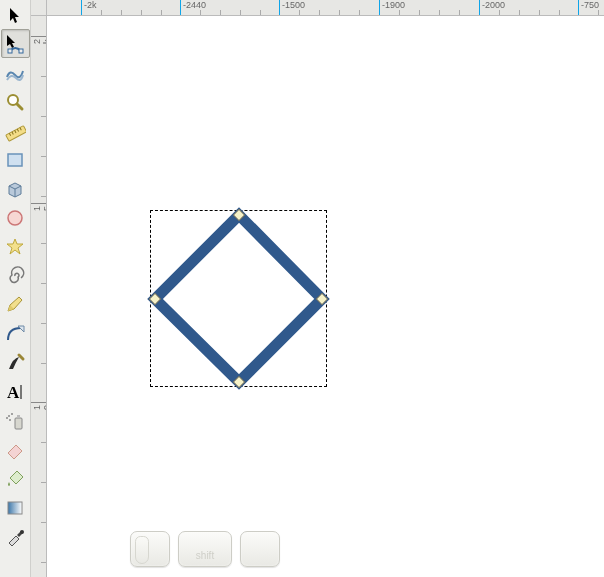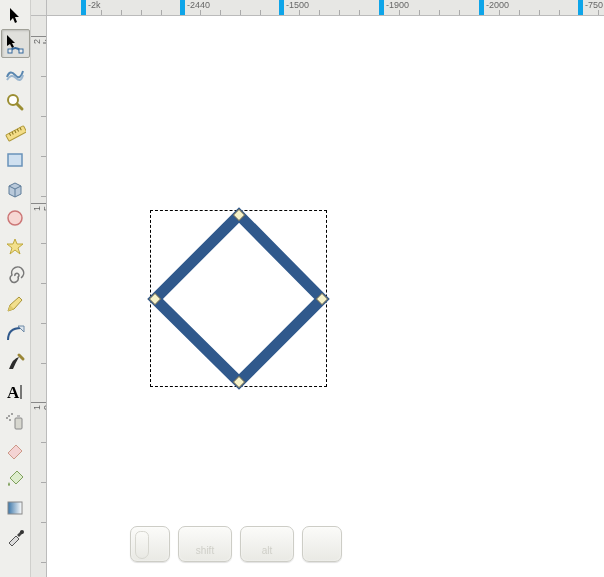--- a/index.html
+++ b/index.html
@@ -36,21 +36,21 @@
   
   .ruler-corner {
     position: absolute; left: 0; top: 0; width: 16px; height: 16px;
     background: #e7e7e4; border-right:1px solid #bbb; border-bottom:1px solid #bbb;
   }
   .ruler-h {
     position: absolute; left: 16px; top: 0; right: 0; height: 16px;
     background: #e7e7e4; border-bottom:1px solid #bbb;
     font-size: 9px; color: #666; overflow: hidden;
   }
-  .ruler-h .tick { position:absolute; top:0; height:16px; border-left:5px solid #0ea5e9; }
+  .ruler-h .tick { position:absolute; top:0; height:16px; border-left:1px solid #0ea5e9; }
   .ruler-h .tick span { position:absolute; left:2px; top:0; }
   .ruler-h .minor { position:absolute; top:10px; height:6px; border-left:1px solid #aaa; }
 
   .ruler-v {
     position: absolute; left: 0; top: 16px; width: 16px; bottom: 0;
     background: #e7e7e4; border-right:1px solid #bbb;
     font-size: 9px; color: #666; overflow: hidden;
   }
   .ruler-v .tickv { position:absolute; left:0; width:16px; border-top:1px solid #888; }
   .ruler-v .tickv span {
@@ -69,21 +69,21 @@
     position: absolute;
     border: 1px dashed #000;
   }
   .shape-path { fill:none; }
   .handle { fill:#f6f2c7; stroke:#6b6b5e; stroke-width:1; }
 
   
   .modbar {
     position:absolute;
     height: 45px;
-    display:flex; gap:8px; align-items:flex-start;
+    display:flex; gap:8px; align-items:center;
     padding: 0;
   }
   .key {
     width: 54px; height: 36px;
     background: linear-gradient(#fbfbf9,#e9e9e4);
     border:1px solid #cdcdc6;
     border-radius:7px;
     box-shadow: inset 0 0 2px rgba(255,255,255,.8), 0 1px 1px rgba(0,0,0,.12);
     display:flex; align-items:flex-end; justify-content:center;
     font-size:10px; color:#cfcfc8; padding-bottom:5px;
@@ -307,19 +307,16 @@
           <rect x="188" y="362" width="8" height="8" transform="rotate(45 192 366)" class="handle"></rect>
           <rect x="104" y="279" width="8" height="8" transform="rotate(45 108 283)" class="handle"></rect>
         </g>
     </svg>
 
     <div class="modbar" id="modbar" style="left: 83px; top: 510px;">
       <div class="key mouse"></div>
       <div class="key">
           <span>shift</span>
         </div>
-      <div class="key">
-          <span>alt</span>
-        </div>
       <div class="key blank"></div>
     </div>
   </div>
 </div>
 
 </body></html>

